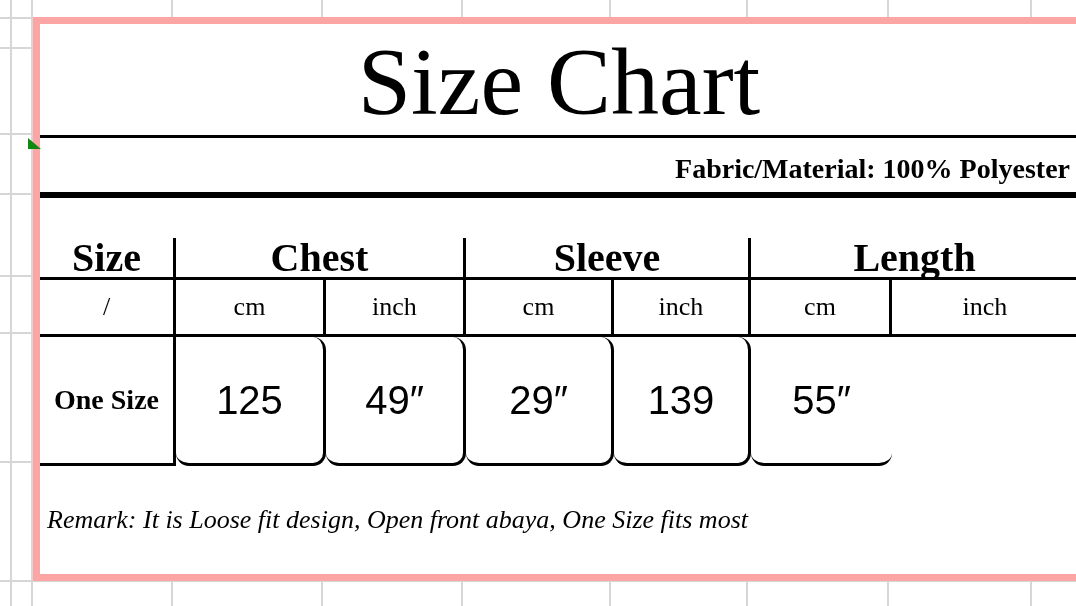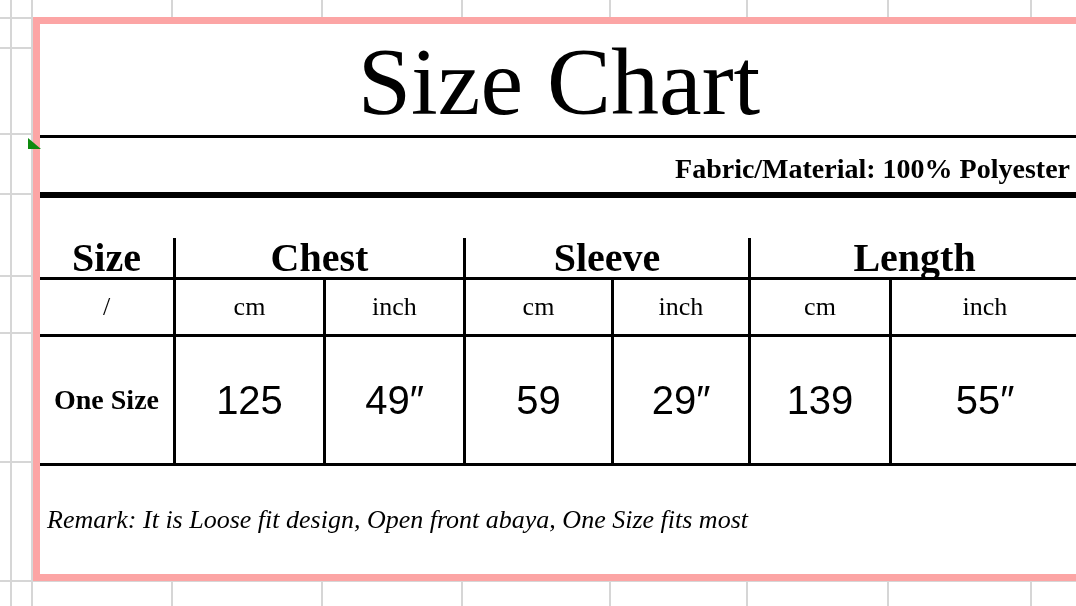--- a/index.html
+++ b/index.html
@@ -48,20 +48,21 @@
     font-weight:bold;font-size:28px;
     border-bottom-width:6px;
     margin-top:8px;
   }
   .head-cell{font-weight:bold;font-size:40px;margin-top:40px;}
   .unit-cell{font-size:26px;}
   .size-label-cell{font-weight:bold;font-size:28px;}
   .num-cell{
     font-family:"Liberation Sans","DejaVu Sans",sans-serif;
     font-size:40px;
+    border-radius:13px;
   }
   .remark-cell{
     justify-content:flex-start;
     padding-left:7px;
     font-size:26px;
     border-bottom:none;
     font-style:italic;
   }
   
   .error-triangle{
@@ -112,21 +113,20 @@
     <div class="cell unit-cell">cm</div>
     <div class="cell unit-cell">inch</div>
     <div class="cell unit-cell">cm</div>
     <div class="cell unit-cell">inch</div>
     <div class="cell unit-cell">cm</div>
     <div class="cell unit-cell last-col">inch</div>
 
     <div class="cell size-label-cell">One Size</div>
     <div class="cell num-cell">125</div>
     <div class="cell num-cell">49″</div>
-    <div class="cell num-cell">59</div>
     <div class="cell num-cell">29″</div>
     <div class="cell num-cell">139</div>
     <div class="cell num-cell last-col">55″</div>
 
     <div class="cell span-all remark-cell">Remark: It is Loose fit design, Open front abaya, One Size fits most</div>
   </div>
 
   <div class="error-triangle"></div>
 
 </div>

